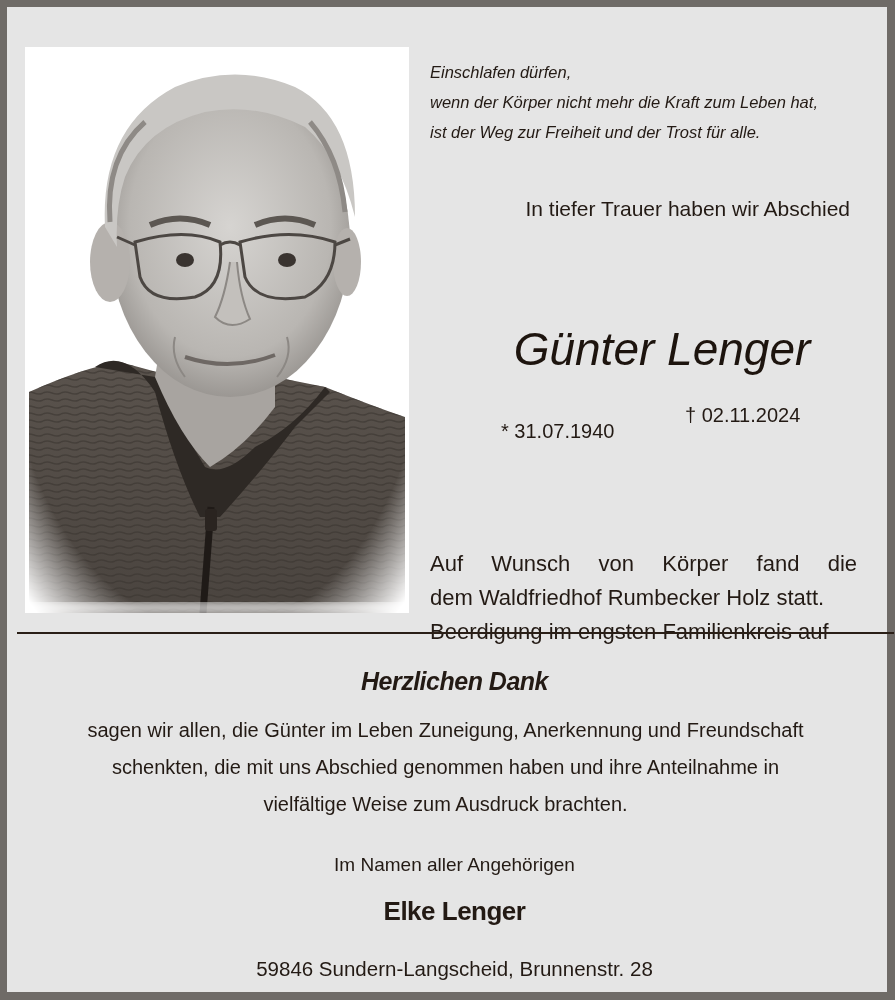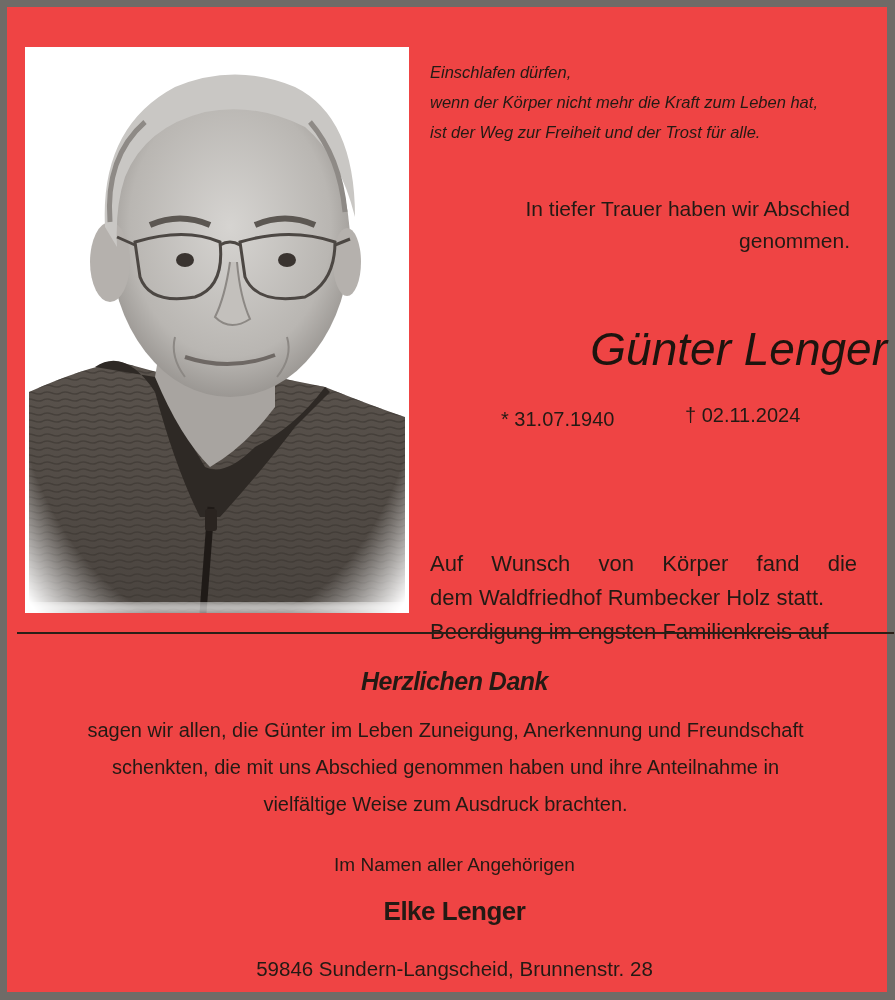--- a/index.html
+++ b/index.html
@@ -1,30 +1,30 @@
 <!DOCTYPE html>
 <html><head>
 <meta charset="utf-8">
 <style>
   html, body { margin: 0; padding: 0; background: #ffffff; }
   body { width: 895px; height: 1000px; position: relative; overflow: hidden;
          font-family: "Liberation Sans", "DejaVu Sans", sans-serif; color: #231a14; }
   .frame { position: absolute; left: 0; top: 0; width: 895px; height: 1000px;
            box-sizing: border-box; border: 7px solid #6f6b67; border-right-width: 8px; border-bottom-width: 8px;
-           background: #ef4444; }
+           background: #e5e5e5; }
   .photo { position: absolute; left: 18px; top: 40px; width: 384px; height: 566px; }
   .poem { position: absolute; left: 423px; top: 50px; width: 470px;
           font-style: italic; font-size: 16.5px; line-height: 30px; color: #231a14; }
   .poem div { white-space: nowrap; }
   .intro { position: absolute; left: 423px; top: 186px; width: 420px;
            font-size: 21px; line-height: 32px; text-align: right; }
-  .name { position: absolute; left: 430px; top: 312px; width: 450px; text-align: right;
+  .name { position: absolute; left: 430px; top: 312px; width: 450px; text-align: center;
           font-style: italic; font-size: 46px; line-height: 60px; letter-spacing: 0px; color: #1d140e; }
   .dates { position: absolute; left: 470px; top: 394px; width: 380px; font-size: 20px; line-height: 28px; }
-  .dates .born { position: absolute; left: 24px; top: 4px; white-space: nowrap; }
+  .dates .born { position: absolute; left: 24px; top: 16px; white-space: nowrap; }
   .dates .died { position: absolute; left: 208px; top: 0; white-space: nowrap; }
   .funeral { position: absolute; left: 423px; top: 496px; width: 427px;
              font-size: 22px; line-height: 34px; text-align: justify; text-align-last: left; margin-top: 44px; }
   .funeral div { white-space: nowrap; }
   .funeral .j { display: flex; justify-content: space-between; }
   .divider { position: absolute; left: 10px; top: 625px; width: 877px; height: 0;
              border-top: 2px solid #2a1f17; }
   .thanks-title { position: absolute; left: 0; top: 654px; width: 895px; text-align: center;
                   font-style: italic; font-weight: bold; font-size: 25px; line-height: 40px; letter-spacing: -0.5px; }
   .thanks-body { position: absolute; left: 0; top: 705px; width: 877px; text-align: center;
@@ -109,21 +109,20 @@
   </div>
 
   <div class="poem">
     <div>Einschlafen dürfen,</div>
     <div>wenn der Körper nicht mehr die Kraft zum Leben hat,</div>
     <div>ist der Weg zur Freiheit und der Trost für alle.</div>
   </div>
 
   <div class="intro">
     <div>In tiefer Trauer haben wir Abschied</div>
-    <div>genommen.</div>
   </div>
 
   <div class="name">Günter Lenger</div>
 
   <div class="dates">
     <span class="born">* 31.07.1940</span>
     <span class="died">† 02.11.2024</span>
   </div>
 
   <div class="funeral">

